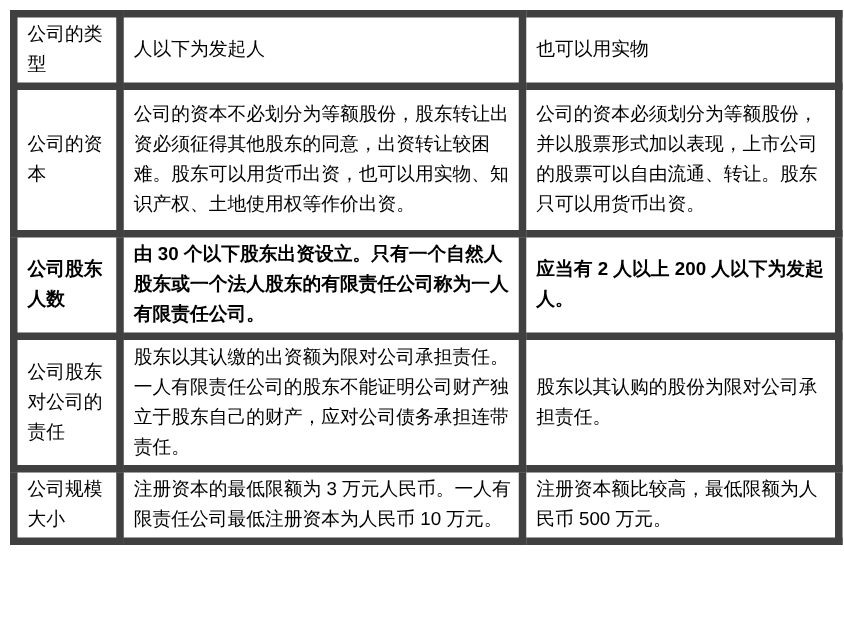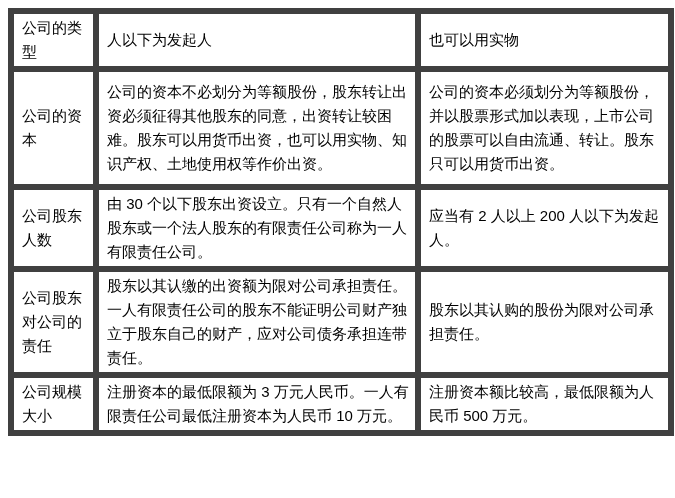--- a/index.html
+++ b/index.html
@@ -27,21 +27,21 @@
     font-size: 15px;
     line-height: 24px;
     word-break: break-all;
     overflow-wrap: break-word;
   }
   col.c-label { width: 85px; }
   col.c-llc   { width: 322px; }
   col.c-jsc   { width: 253px; }
   tr.r0 { height: 51px; }
   tr.r1 { height: 118px; }
-  tr.r2 { height: 77px; }
+  tr.r2 { height: 77px; font-weight: bold; }
   tr.r3 { height: 104px; }
   tr.r4 { height: 52px; }
   tr.r5 { height: 31px; }
   tr.r6 { height: 49px; }
 </style>
 </head>
 <body>
 
 <table class="doc-table">
   <colgroup>

